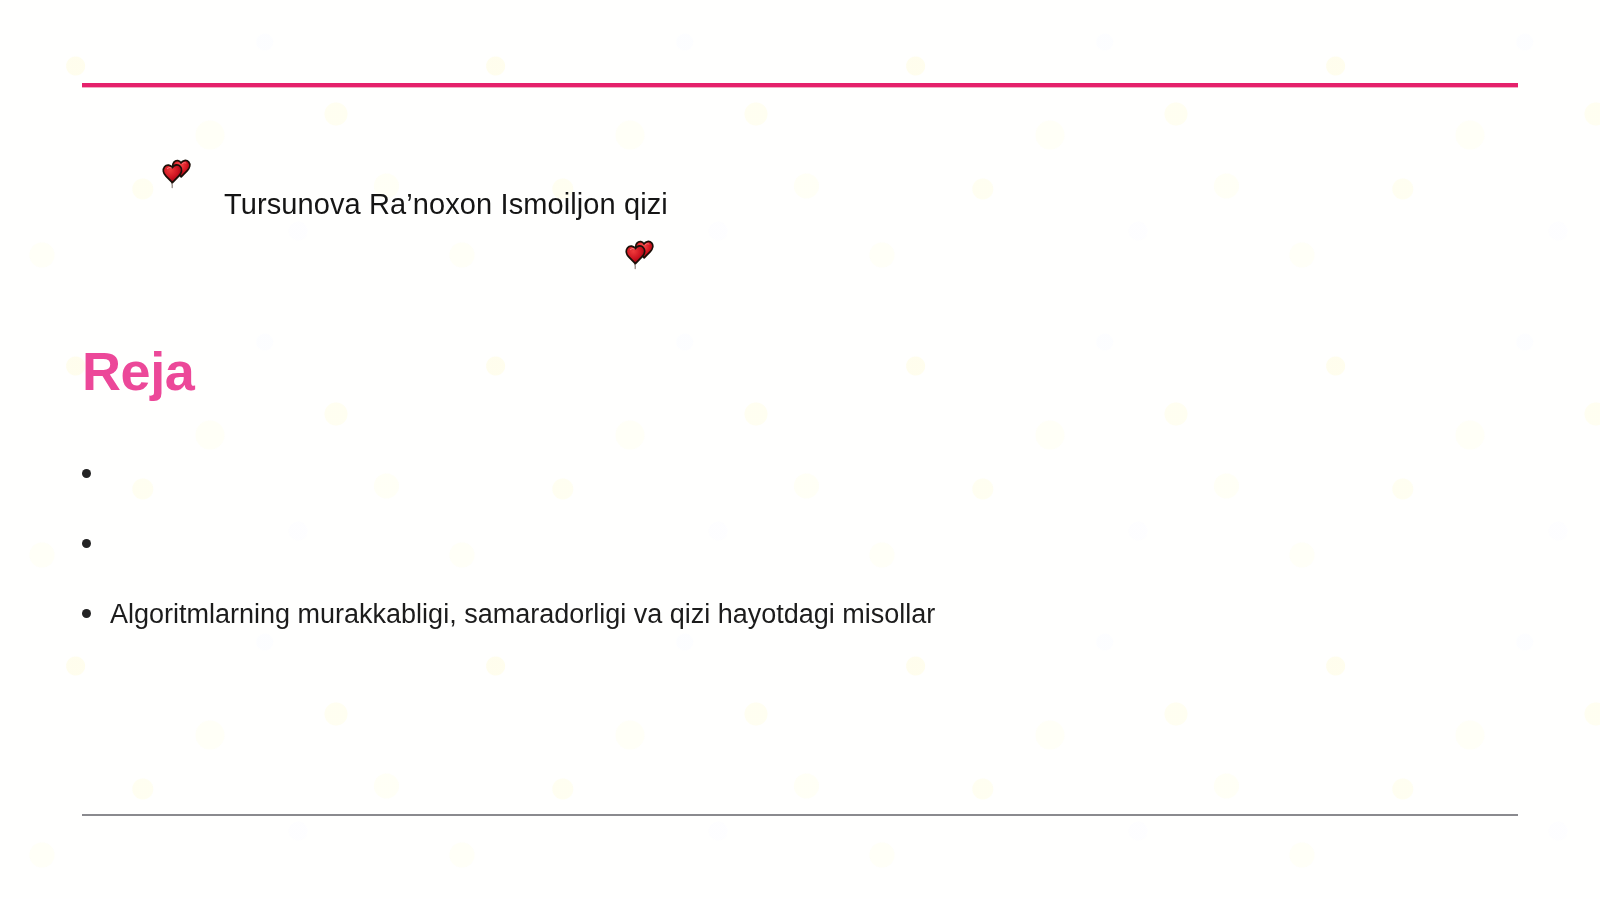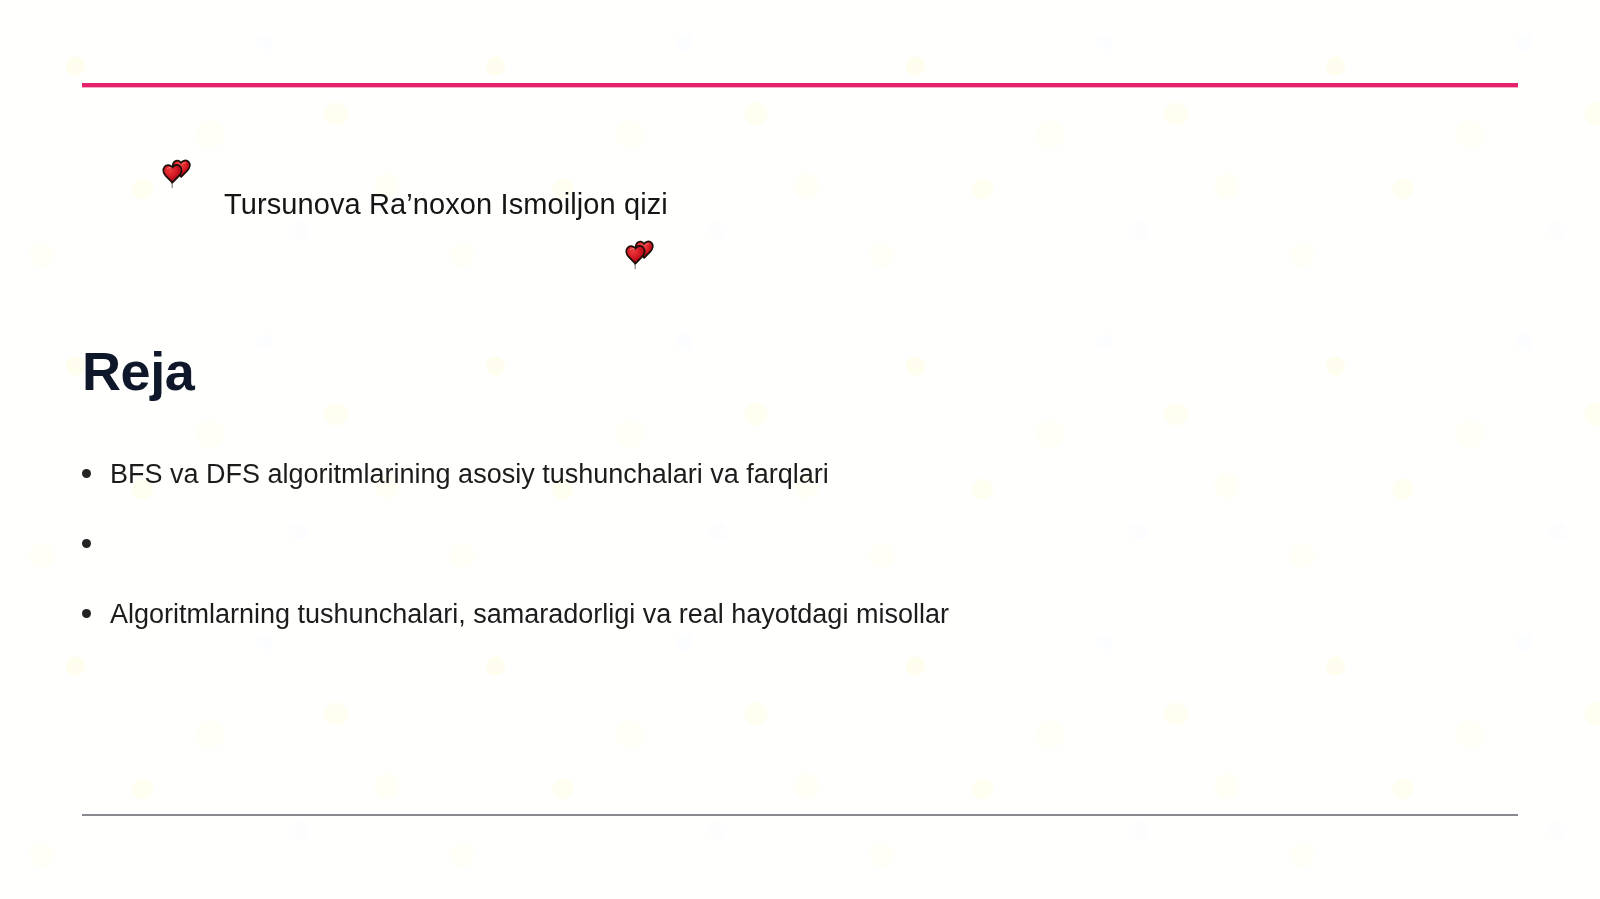--- a/index.html
+++ b/index.html
@@ -86,21 +86,21 @@
   }
 
   
   .slide-heading {
     position: absolute;
     left: 82px;
     top: 300px;
     font-family: "Liberation Sans", sans-serif;
     font-size: 54px;
     font-weight: 700;
-    color: #0f172a;
+    color: #ec4899;
     letter-spacing: -0.4px;
     white-space: nowrap;
     margin-top: 40px;
   }
 
   
   .bullet-list {
     position: absolute;
     left: 78px;
     top: 458px;
@@ -187,26 +187,25 @@
     </svg>
   </span>
 
   <div class="presenter-name">Tursunova Ra’noxon Ismoiljon qizi</div>
 
   <h1 class="slide-heading">Reja</h1>
 
   <ul class="bullet-list">
     <li class="bullet-item">
       <span class="bullet-marker"></span>
-      <span class="bullet-text">BFS va DFS algoritmlarining asosiy tushunchalari va farqlari</span>
     </li>
     <li class="bullet-item">
       <span class="bullet-marker"></span>
     </li>
     <li class="bullet-item">
       <span class="bullet-marker"></span>
-      <span class="bullet-text">Algoritmlarning tushunchalari, samaradorligi va real hayotdagi misollar</span>
+      <span class="bullet-text">Algoritmlarning murakkabligi, samaradorligi va qizi hayotdagi misollar</span>
     </li>
   </ul>
 
   <div class="rule-bottom"></div>
 
 </div>
 
 </body></html>

